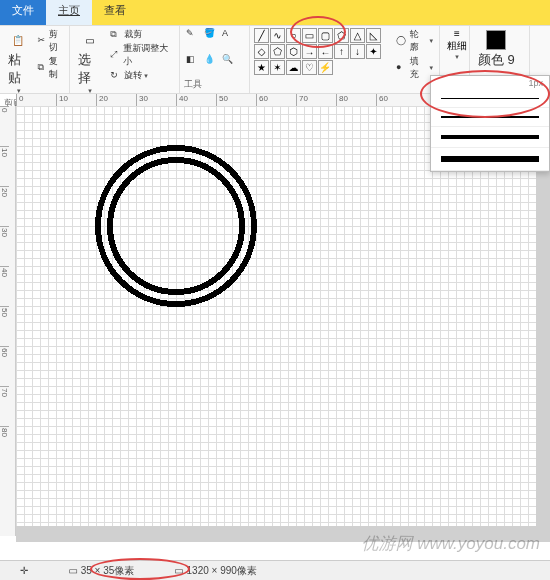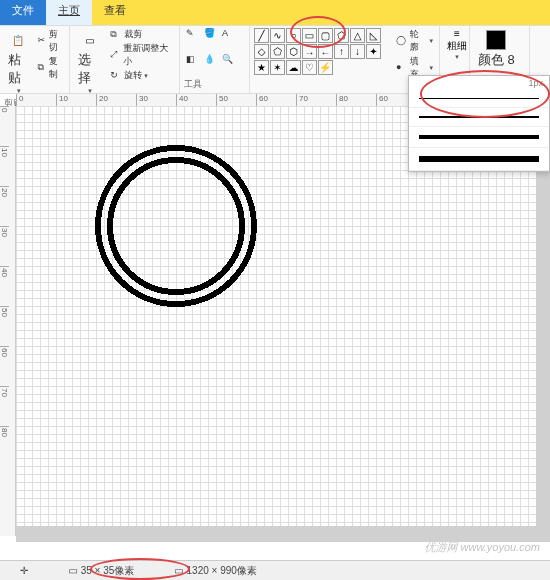--- a/index.html
+++ b/index.html
@@ -23,37 +23,37 @@
 .small-btn .icon { width: 12px; height: 12px; }
 
 .shapes-gallery { display: flex; flex-wrap: wrap; width: 140px; gap: 1px; }
 .shape-item { width: 15px; height: 15px; border: 1px solid #999; cursor: pointer; display: flex; align-items: center; justify-content: center; }
 
 .thickness-btn { width: 26px; display: flex; flex-direction: column; align-items: center; cursor: pointer; }
 .color-box { width: 20px; height: 20px; border: 1px solid #999; }
 .color-box.c1 { background: #000; }
 .color-box.c2 { background: #fff; }
 
-.thickness-dropdown { position: absolute; top: 75px; right: 0; width: 142px; background: #fff; border: 1px solid #bbb; box-shadow: 0 2px 6px rgba(0,0,0,0.2); z-index: 10; }
+.thickness-dropdown { position: absolute; top: 75px; right: 0; width: 120px; background: #fff; border: 1px solid #bbb; box-shadow: 0 2px 6px rgba(0,0,0,0.2); z-index: 10; }
 .thickness-opt { padding: 8px 10px; border-bottom: 1px solid #eee; cursor: pointer; }
 .thickness-line { background: #000; width: 100%; }
 .th1 { height: 1px; } .th2 { height: 2px; } .th3 { height: 4px; } .th4 { height: 6px; }
 .thickness-label { font-size: 9px; color: #888; text-align: right; padding: 2px 6px; }
 
 .ruler-h { height: 16px; background: #f5f5f5; border-bottom: 1px solid #ccc; display: flex; font-size: 8px; color: #666; position: relative; margin-left: 16px; }
 .ruler-h .tick { border-left: 1px solid #aaa; width: 40px; padding-left: 2px; }
 .ruler-v { position: absolute; left: 0; top: 106px; width: 16px; height: 430px; background: #f5f5f5; border-right: 1px solid #ccc; font-size: 8px; color: #666; }
 .ruler-v .tick { border-top: 1px solid #aaa; height: 40px; padding-top: 1px; writing-mode: vertical-lr; }
 
 .canvas-area { position: absolute; left: 16px; top: 106px; width: 534px; height: 436px; overflow: auto; background: #d0d0d0; }
 .canvas-grid { width: 520px; height: 420px; background: #fff; background-image: repeating-linear-gradient(#ddd 0 1px, transparent 1px 8px), repeating-linear-gradient(90deg, #ddd 0 1px, transparent 1px 8px); position: relative; }
 .pixel-circle { position: absolute; top: 30px; left: 70px; }
 
 .statusbar { position: absolute; bottom: 0; left: 0; right: 0; height: 20px; background: #f0f0f0; border-top: 1px solid #ccc; display: flex; align-items: center; gap: 40px; padding: 0 20px; font-size: 10px; color: #444; }
-.watermark { position: absolute; bottom: 25px; right: 10px; font-size: 11px; color: rgba(0,0,0,0.25); font-style: italic; z-index: 20; }
+.watermark { position: absolute; bottom: 25px; right: 10px; font-size: 17px; color: rgba(0,0,0,0.25); font-style: italic; z-index: 20; }
 
 .annot { position: absolute; border: 2px solid #d44; border-radius: 50%; z-index: 30; pointer-events: none; }
 .annot1 { top: 16px; left: 290px; width: 56px; height: 32px; }
 .annot2 { top: 70px; right: 0; width: 130px; height: 48px; }
 .annot3 { bottom: 0; left: 90px; width: 100px; height: 22px; }
 
 .dd-arrow { font-size: 7px; color: #555; }
 </style>
 </head>
 <body>
@@ -182,21 +182,21 @@
       <span class="icon">≡</span>
       <span class="label">粗细</span>
       <span class="dd-arrow">▾</span>
     </div>
   </div>
 
   <div class="ribbon-group" style="width:60px">
     <div class="group-content">
       <div class="big-btn">
         <div class="color-box c1"></div>
-        <span class="label">颜色 8</span>
+        <span class="label">颜色 9</span>
       </div>
     </div>
     <div class="group-label">颜色</div>
   </div>
 </div>
 
 <div class="thickness-dropdown">
   <div class="thickness-label">1px</div>
   <div class="thickness-opt">
       <div class="thickness-line th1"></div>

